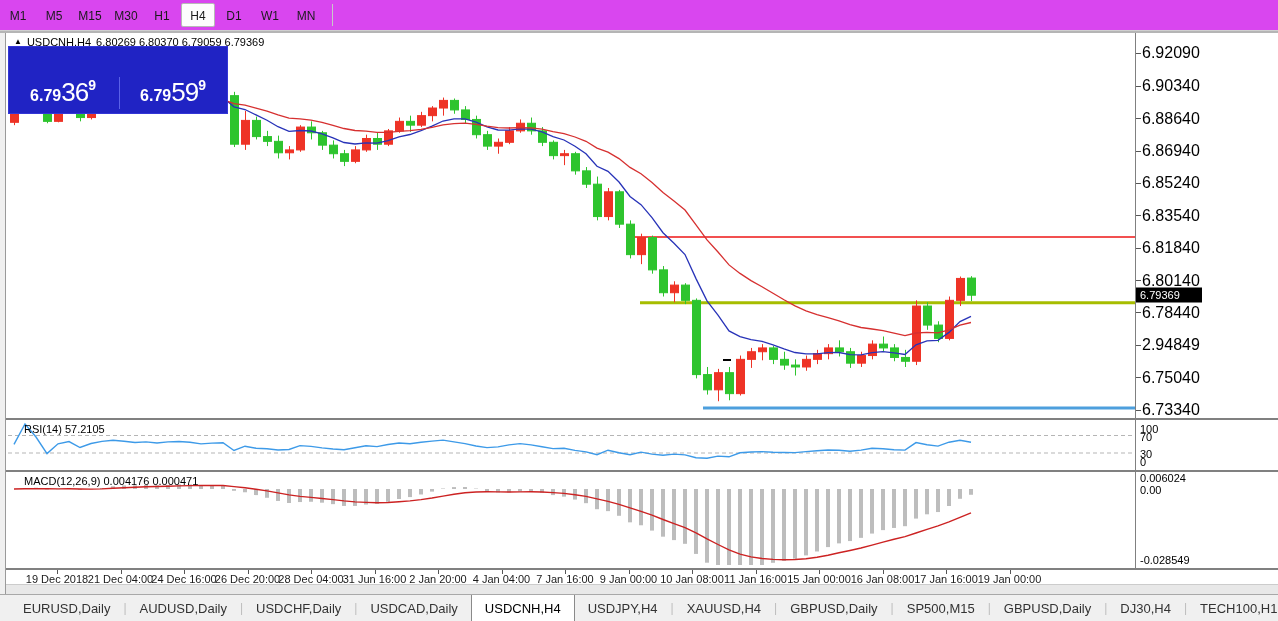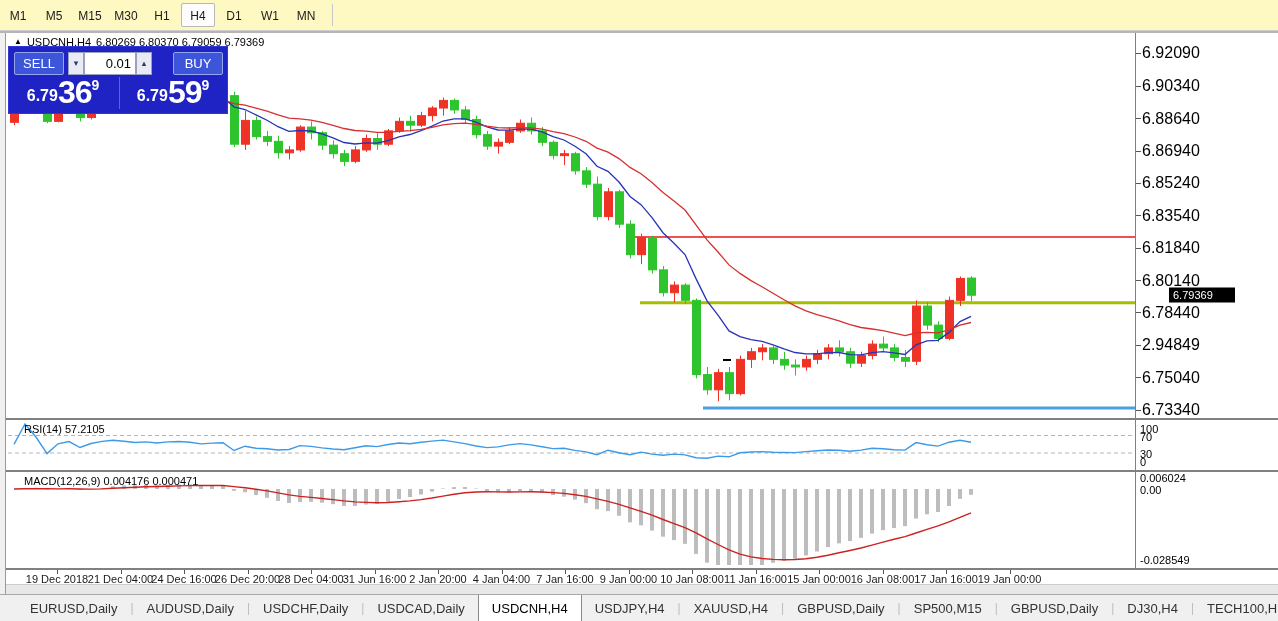--- a/index.html
+++ b/index.html
@@ -2,21 +2,21 @@
 <html><head>
 <meta charset="utf-8">
 <style>
   * { margin:0; padding:0; box-sizing:border-box; }
   html,body { width:1278px; height:621px; overflow:hidden; }
   body { font-family:"Liberation Sans", sans-serif; background:#f0f0f0; position:relative; }
   #app { position:absolute; inset:0; }
 
   
   #toolbar { position:absolute; left:0; top:0; width:1278px; height:31px;
-             background:#fef9c3; border-bottom:1px solid #cfcfcf;
+             background:#d946ef; border-bottom:1px solid #cfcfcf;
              display:flex; align-items:center; padding-left:0; }
   .tfbtn { min-width:34px; height:24px; line-height:24px; text-align:center;
            font-size:12px; color:#1a1a1a; border:1px solid transparent; border-radius:2px;
            margin:0 1px; cursor:default; }
   .tfbtn.active { background:#fdfdfd; border:1px solid #b8b8b8; }
   .tb-sep { width:1px; height:22px; background:#c8c8c8; margin-left:8px; }
 
   
   #main-bg   { position:absolute; left:6px; top:33px; width:1272px; height:561px; background:#ffffff; }
   .h-divider { position:absolute; left:6px; width:1272px; height:2px; background:#808080; }
@@ -47,37 +47,37 @@
   .spin { position:absolute; width:16px; height:23px; background:#e9ebf4; border:1px solid #9aa0c0;
           color:#333a66; font-size:9px; text-align:center; line-height:21px; cursor:pointer; }
   #spin-down { left:59px; }
   #spin-up   { left:127px; }
   #vol-box { position:absolute; left:75px; width:52px; height:23px; background:#fff; color:#000;
              font-size:13px; text-align:right; line-height:21px; padding-right:4px; border:1px solid #9aa0c0; }
   .tp-price { position:absolute; top:28px; width:104px; display:flex; align-items:flex-end; justify-content:center; }
   #tp-sell-price { left:2px; }
   #tp-buy-price  { left:112px; }
   .tp-small { font-size:16px; font-weight:bold; margin-bottom:4px; }
-  .tp-big   { font-size:32px; font-weight:bold; line-height:34px; letter-spacing:-1px; }
+  .tp-big   { font-size:26px; font-weight:normal; line-height:34px; letter-spacing:-1px; }
   .tp-sup   { font-size:14px; font-weight:bold; align-self:flex-start; margin-top:2px; }
   #tp-divider { position:absolute; left:110px; top:30px; width:1px; height:32px; background:#5a61e8; }
 
   
   .pa-label { position:absolute; left:1142px; font-size:16px; color:#000; transform:translateY(-50%); white-space:nowrap; }
   .pa-tick  { position:absolute; left:1136px; width:5px; height:1px; background:#555; }
   #cur-price-box { position:absolute; left:1136px; width:66px; height:15px; background:#000;
                    color:#fff; font-size:11px; line-height:15px; padding-left:4px; transform:translateY(-50%); }
   .ta-label { position:absolute; top:573px; font-size:11px; color:#1a1a1a; transform:translateX(-50%); white-space:nowrap; }
   .ta-tick  { position:absolute; top:570px; width:1px; height:4px; background:#555; }
   .ind-label { position:absolute; left:12px; font-size:11px; color:#000; white-space:nowrap;margin-left:12px; }
   .ind-axis  { position:absolute; left:1140px; font-size:11px; color:#000; transform:translateY(-50%); white-space:nowrap; }
 
   
   #tabbar { position:absolute; left:0; top:594px; width:1278px; height:27px; background:#f0f0f0;
-            border-top:1px solid #a8a8a8; display:flex; align-items:stretch; overflow:hidden; padding-left:17px; }
+            border-top:1px solid #a8a8a8; display:flex; align-items:stretch; overflow:hidden; padding-left:10px; }
   .tab { font-size:13px; color:#333; padding:0 13px; display:flex; align-items:center; cursor:pointer; white-space:nowrap; }
   .tab.active { background:#ffffff; border-left:1px solid #8a8a8a; border-right:1px solid #8a8a8a;
                 border-top:1px solid #8a8a8a; color:#000; margin-top:-1px; }
   .tab-sep { color:#bdbdbd; font-size:12px; display:flex; align-items:center; }
 </style>
 </head>
 <body>
 
 <div id="app">
 
@@ -385,27 +385,20 @@
   <div class="h-divider" style="top:568px"></div>
   <div id="scroll-strip"></div>
 
   <div id="chart-title">
     <span class="tri">▲</span>
     <span>USDCNH,H4</span>
     <span>6.80269 6.80370 6.79059 6.79369</span>
   </div>
 
   <div id="trade-panel">
-    <div id="tp-row1">
-      <div id="sell-btn" class="tp-btn">SELL</div>
-      <div id="spin-down" class="spin">▾</div>
-      <div id="vol-box">0.01</div>
-      <div id="spin-up" class="spin">▴</div>
-      <div id="buy-btn" class="tp-btn">BUY</div>
-    </div>
     <div id="tp-sell-price" class="tp-price">
       <span class="tp-small">6.79</span>
       <span class="tp-big">36</span>
       <span class="tp-sup">9</span>
     </div>
     <div id="tp-divider"></div>
     <div id="tp-buy-price" class="tp-price">
       <span class="tp-small">6.79</span>
       <span class="tp-big">59</span>
       <span class="tp-sup">9</span>
@@ -430,21 +423,21 @@
       <div class="pa-tick" style="top: 280.028px;"></div>
       <div class="pa-label" style="top: 280.528px;">6.80140</div>
       <div class="pa-tick" style="top: 312.396px;"></div>
       <div class="pa-label" style="top: 312.896px;">6.78440</div>
       <div class="pa-tick" style="top: 344.764px;"></div>
       <div class="pa-label" style="top: 345.264px;">2.94849</div>
       <div class="pa-tick" style="top: 377.132px;"></div>
       <div class="pa-label" style="top: 377.632px;">6.75040</div>
       <div class="pa-tick" style="top: 409.5px;"></div>
       <div class="pa-label" style="top: 410px;">6.73340</div>
-      <div id="cur-price-box" style="top: 295.208px; margin-left: 33px;">6.79369</div>
+      <div id="cur-price-box" style="top: 295.208px;">6.79369</div>
     </div>
   <div id="time-axis">
       <div class="ta-tick" style="left: 57px;"></div>
       <div class="ta-label" style="left: 57px;">19 Dec 2018</div>
       <div class="ta-tick" style="left: 120.5px;"></div>
       <div class="ta-label" style="left: 120.5px;">21 Dec 04:00</div>
       <div class="ta-tick" style="left: 184px;"></div>
       <div class="ta-label" style="left: 184px;">24 Dec 16:00</div>
       <div class="ta-tick" style="left: 247.5px;"></div>
       <div class="ta-label" style="left: 247.5px;">26 Dec 20:00</div>

